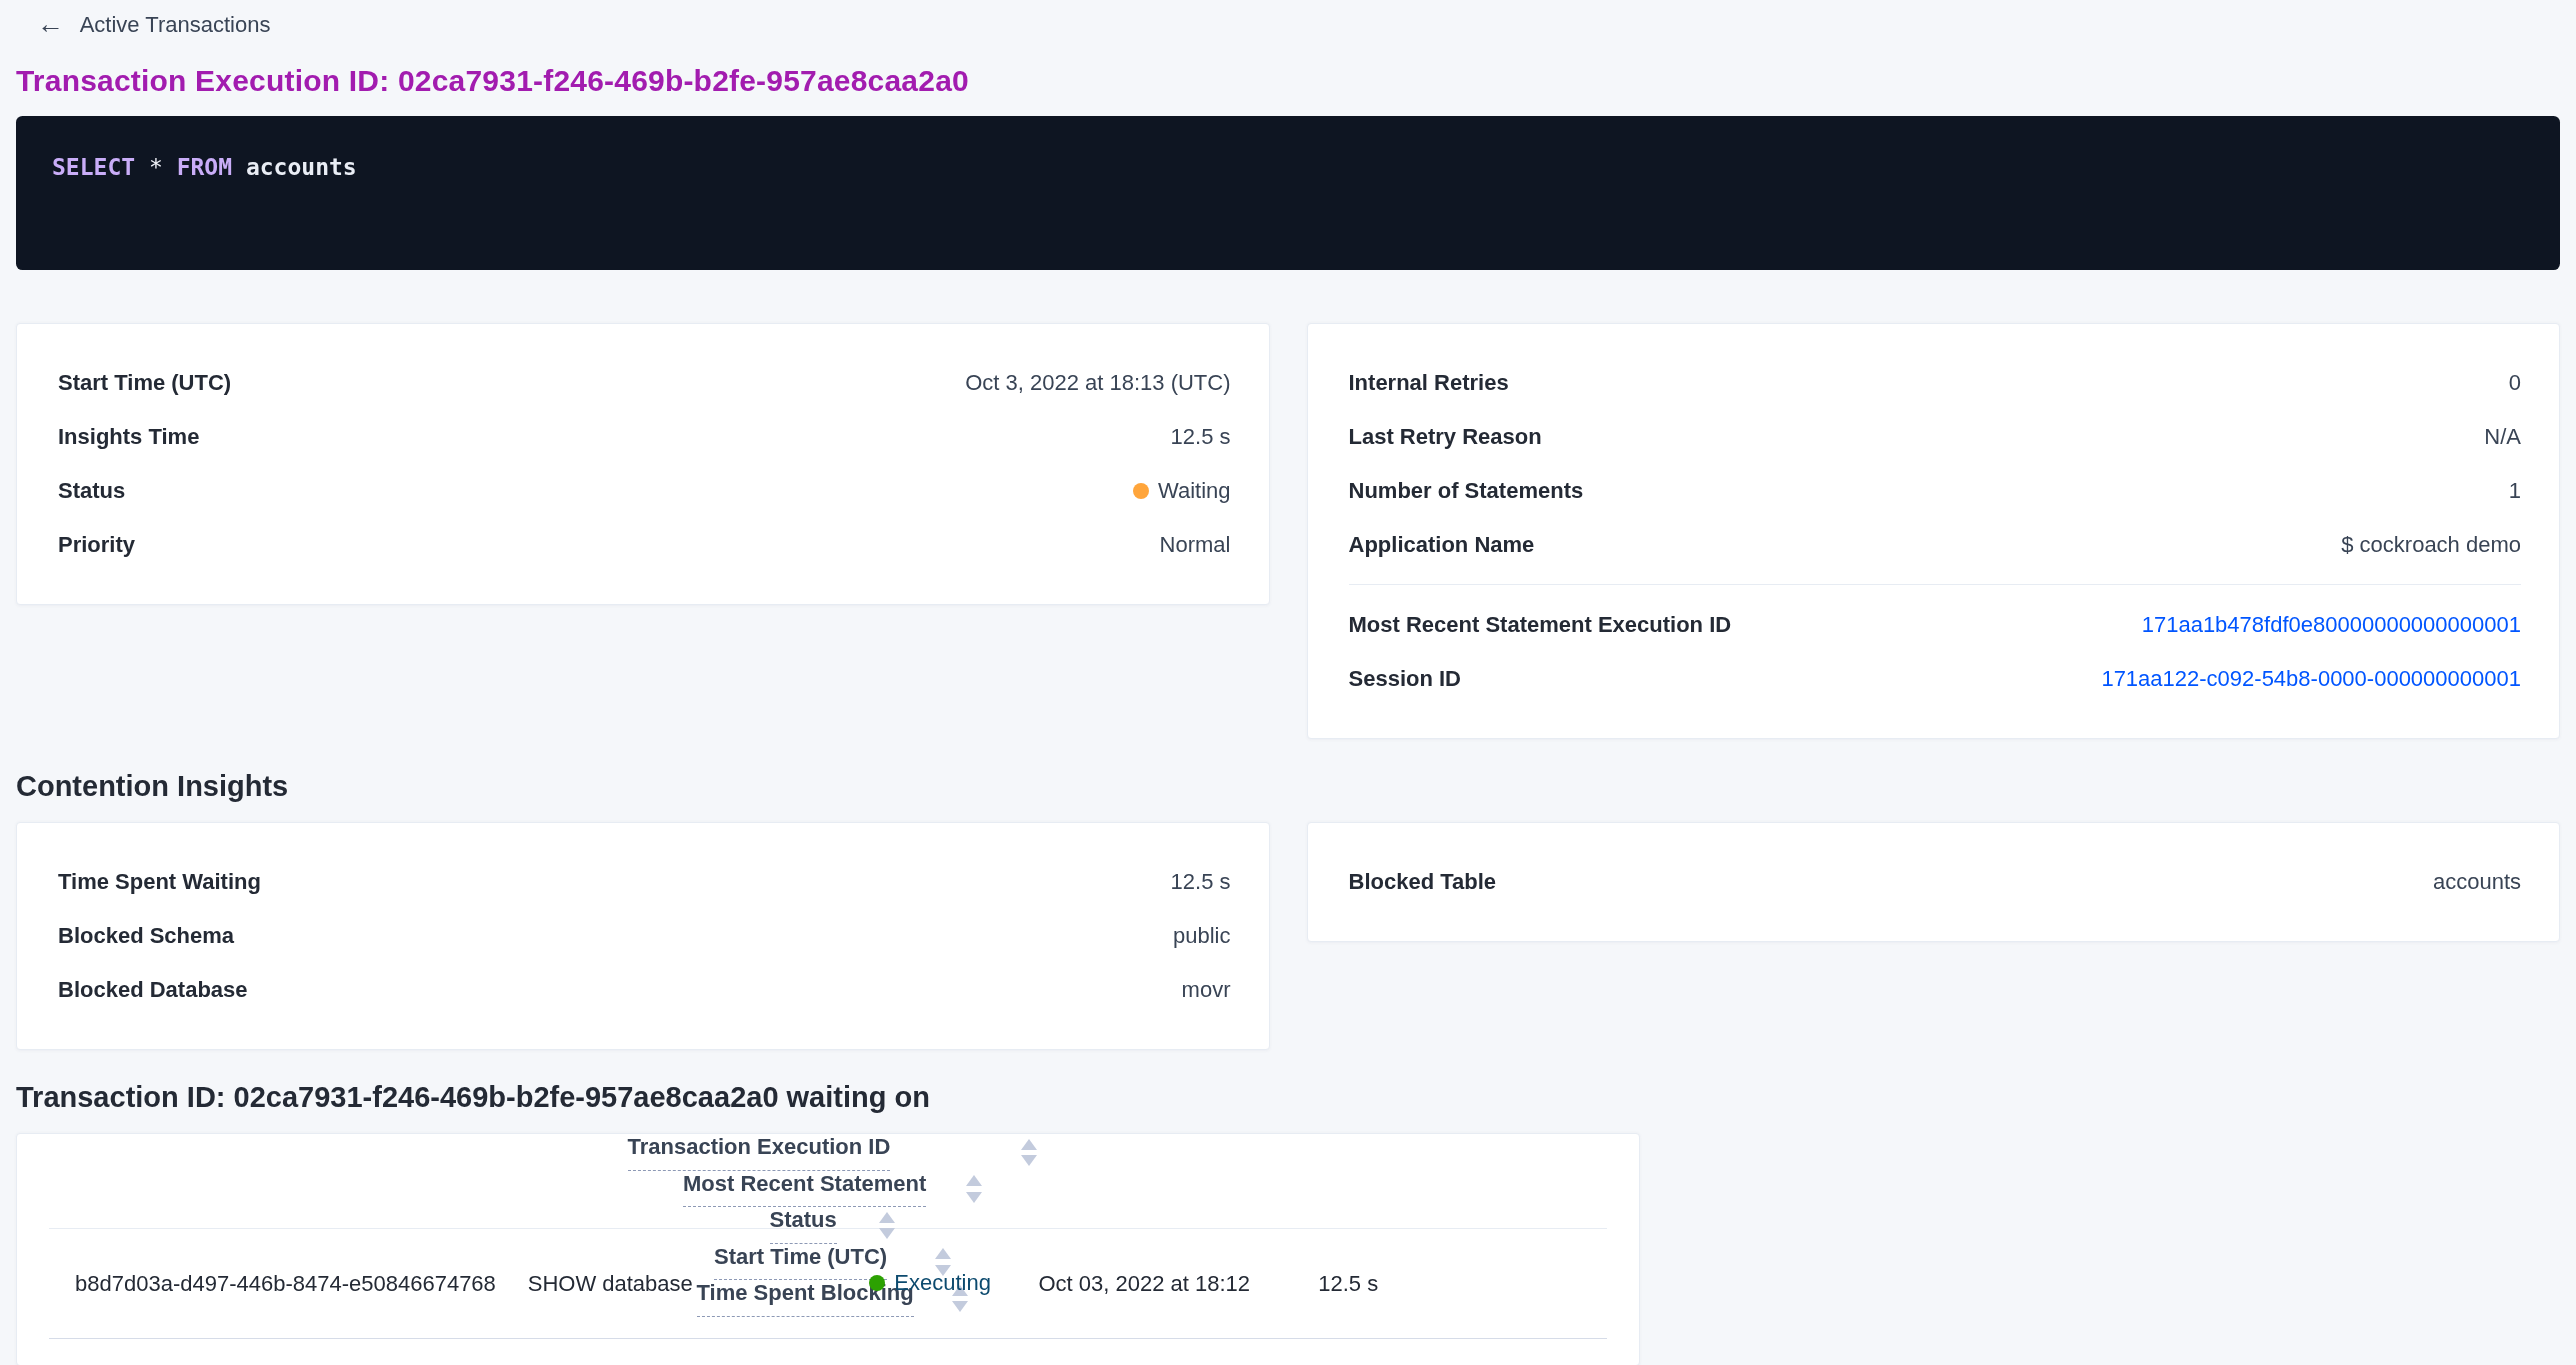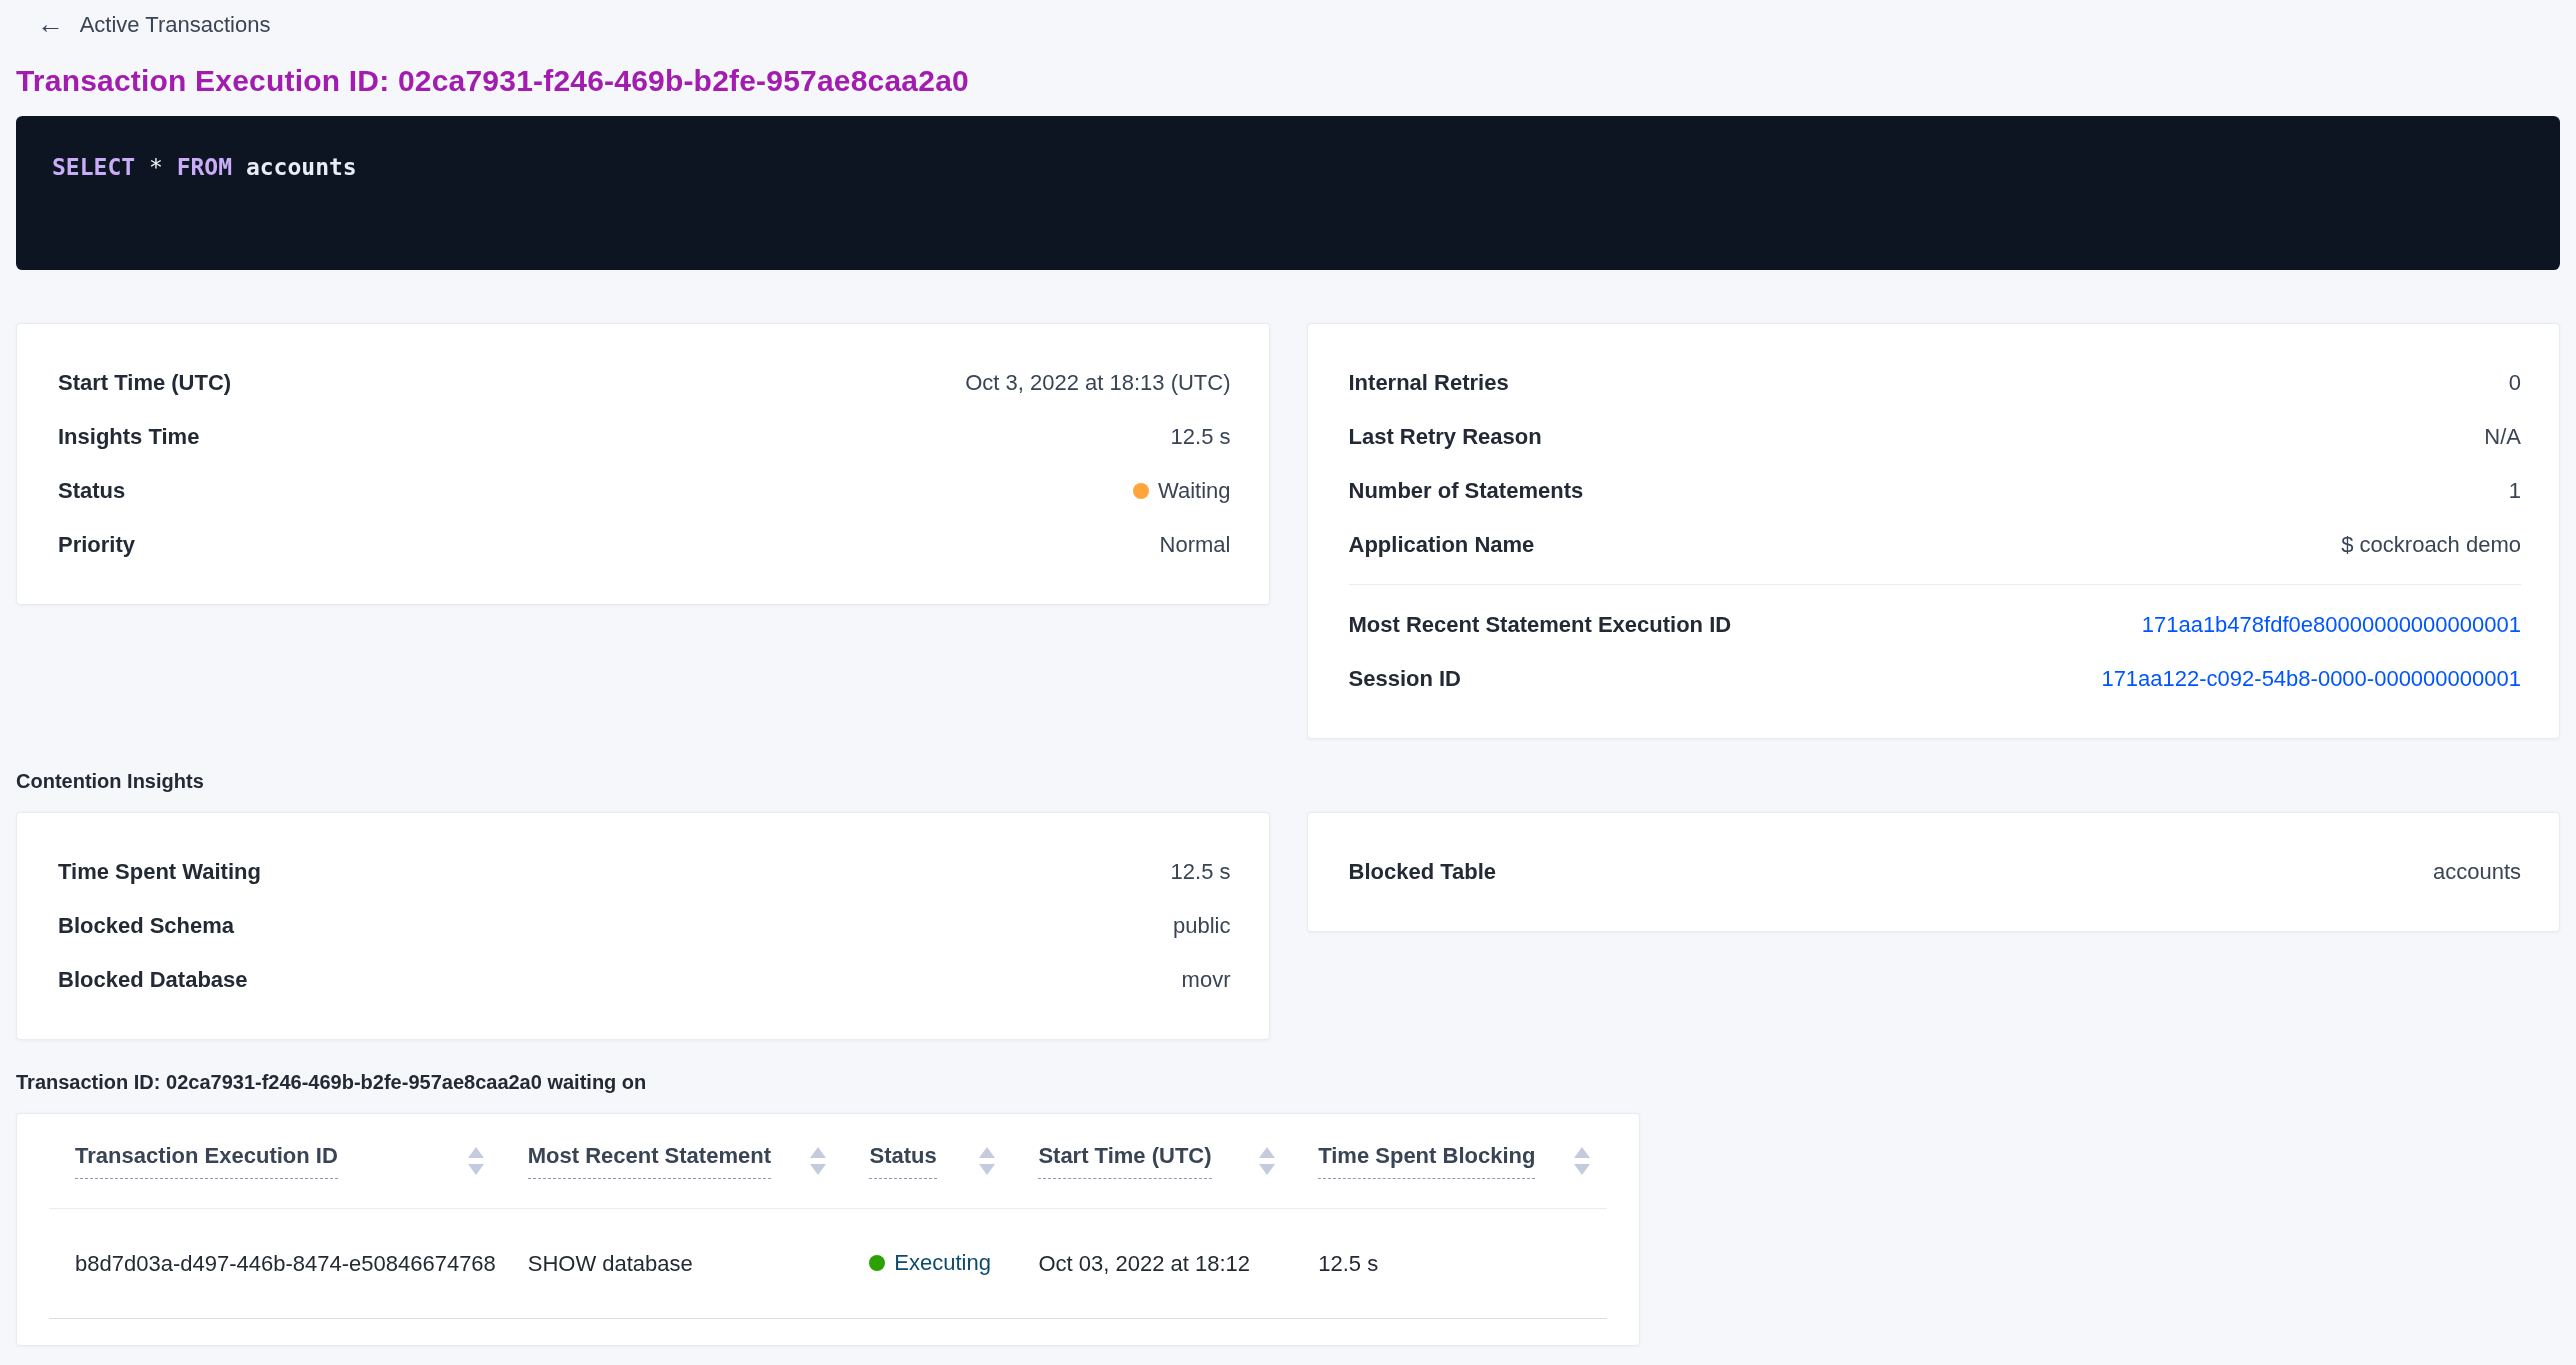--- a/index.html
+++ b/index.html
@@ -64,37 +64,38 @@
     width: 16px; height: 16px; border-radius: 50%;
     display: inline-block; margin-right: 8.8px; background: #FFA53B;
   }
   .card-divider { border: none; border-top: 0.8px solid #E7ECF3; margin: 12.7px 0; }
   .link-value a, a.link-value {
     color: #0055FF; text-decoration: none; cursor: pointer;
   }
 
   
   .section-heading {
-    font-size: 20px; font-weight: bold; color: #242A35;
+    font-size: 29px; font-weight: bold; color: #242A35;
     margin: 31px 0 19px 0;
   }
 
   
   .table-card {
     width: 1624px; height: 233px;
     background: #FFFFFF;
     border: 0.8px solid #E7ECF3;
     border-radius: 4px;
     box-shadow: 0 0.8px 3.2px rgba(52,64,93,0.05);
     padding: 0 32px;
     overflow: hidden;
   }
   .t-header {
     display: flex; align-items: center; height: 95px;
     border-bottom: 0.8px solid #E7ECF3;
+    flex-direction: column;
   }
   .t-row {
     display: flex; align-items: center; height: 110px;
     border-bottom: 1.6px solid #D6DCE8;
     font-size: 22px; color: #242A35;
   }
   .t-cell { padding-left: 26px; }
   .w-execid { width: 453px; } .w-stmt { width: 342px; } .w-status { width: 169px; }
   .w-start  { width: 280px; } .w-block { width: 315px; }
   .th-cell {

